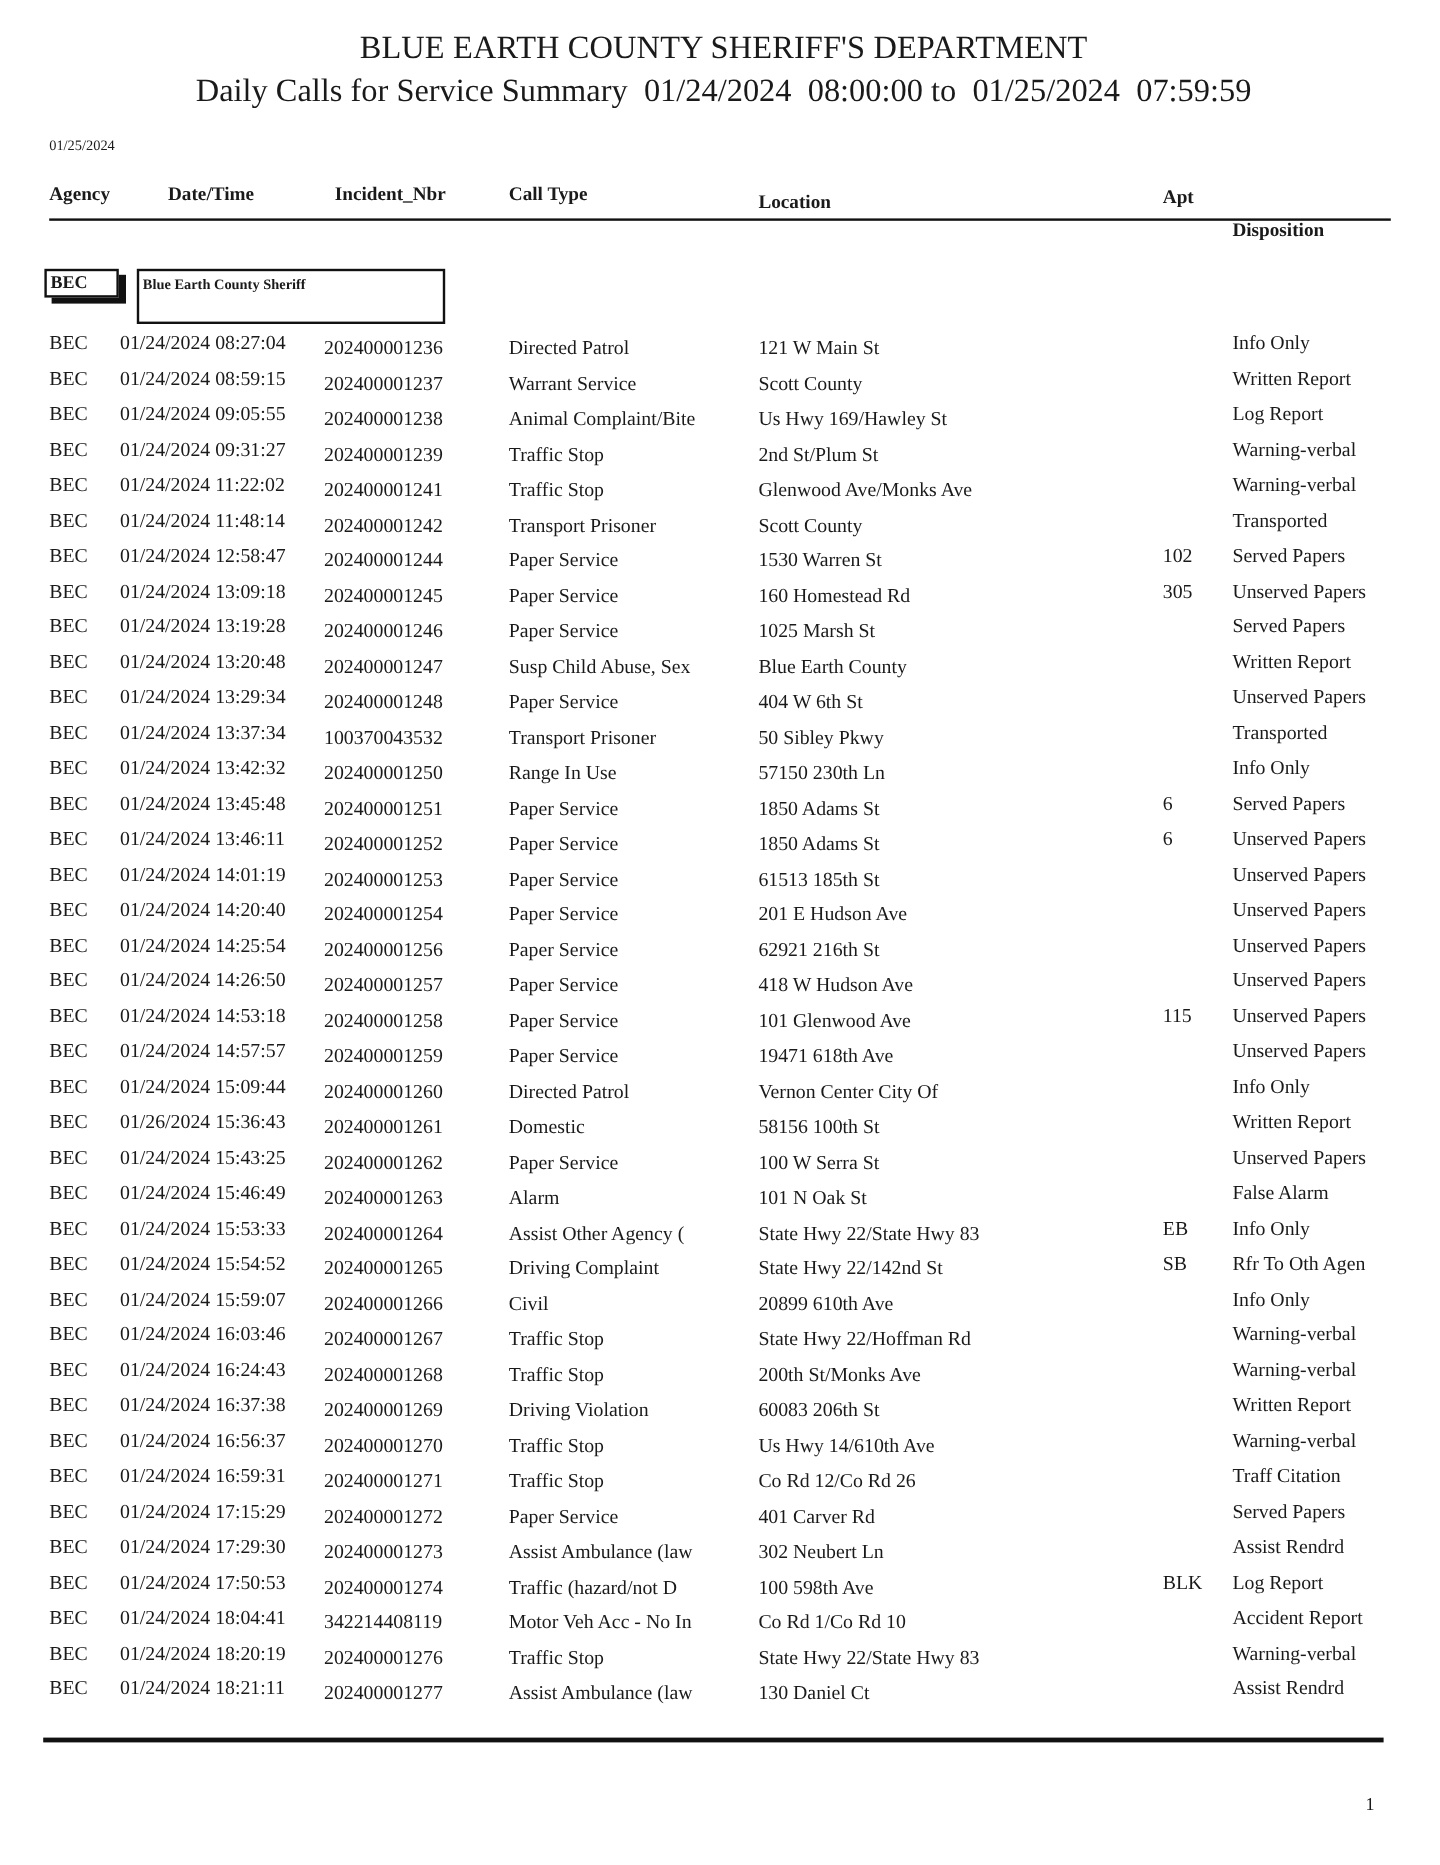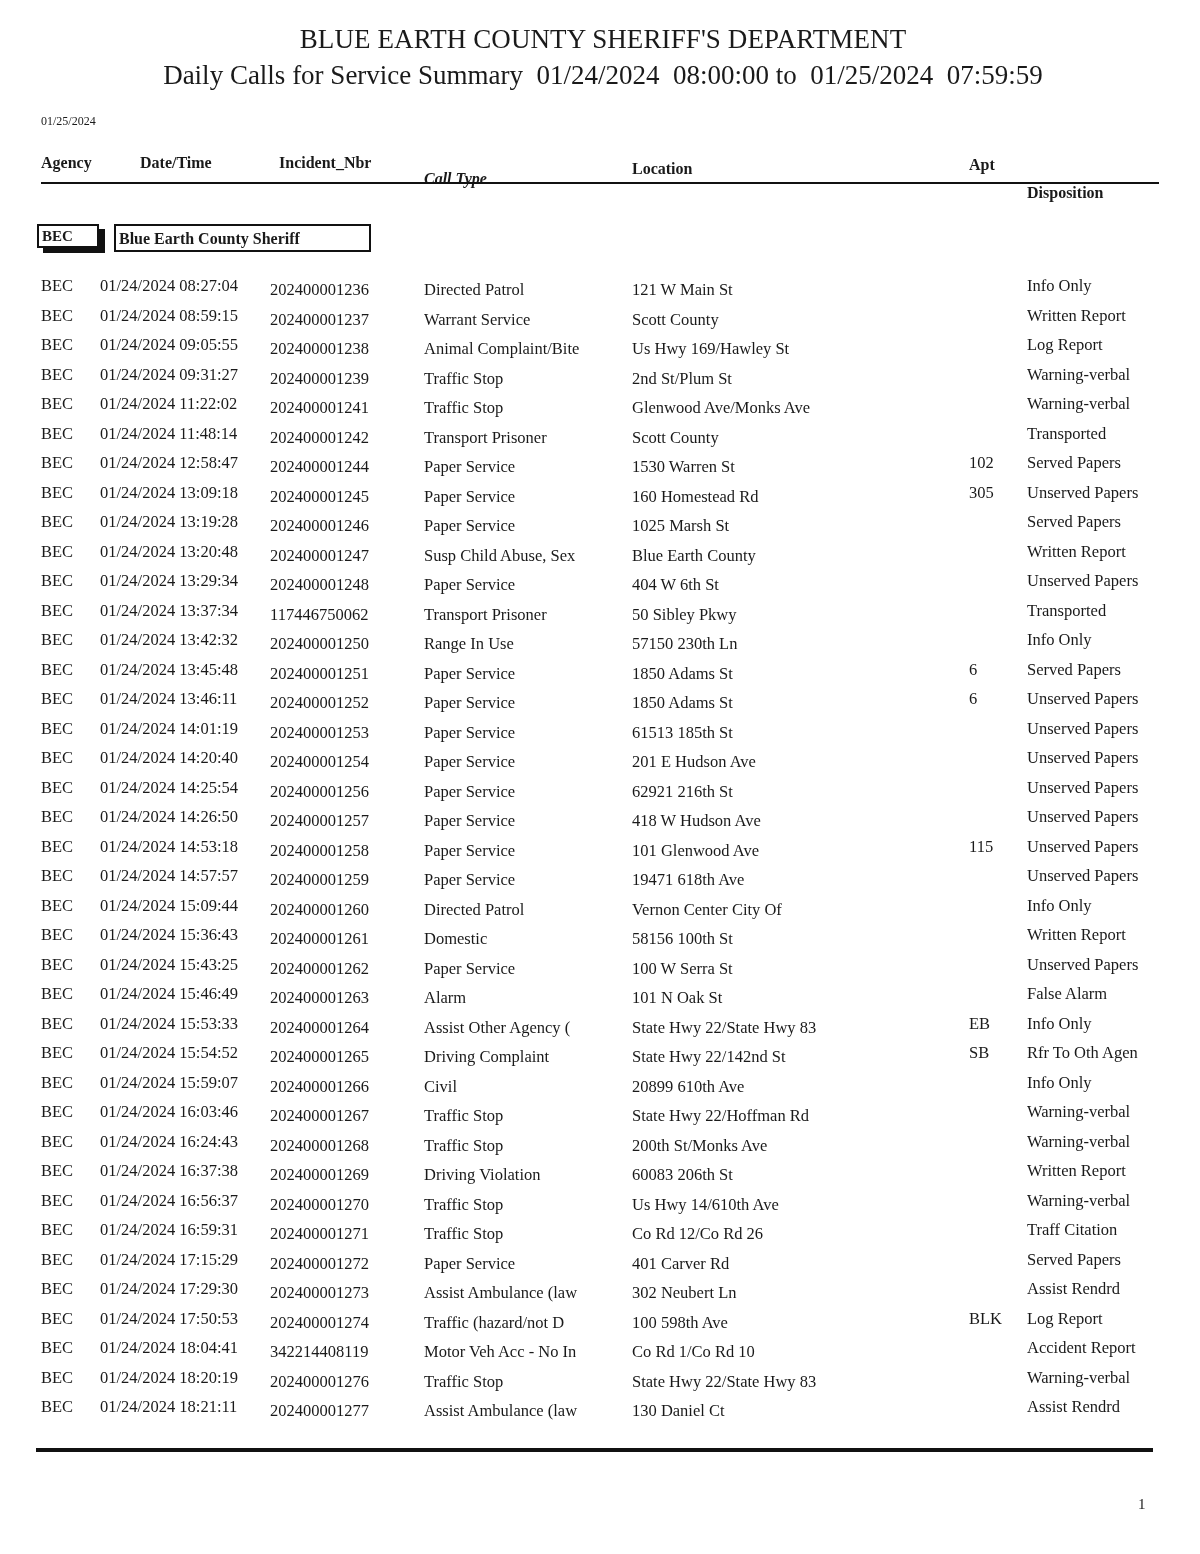--- a/index.html
+++ b/index.html
@@ -19,23 +19,23 @@
   .hdr { position: absolute; font-weight: bold; font-size: 16px; }
   .hdr-rule {
     position: absolute; top: 182px; left: 41px; width: 1118px; height: 2px; background: #111;
   }
   .agency-code-box {
     position: absolute; top: 224px; left: 37px; width: 62px; height: 24px;
     border: 2px solid #111; background: #fff; box-shadow: 6px 5px 0 #111;
     font-weight: bold; font-size: 15px; box-sizing: border-box; padding: 2px 0 0 3px;
   }
   .agency-name-box {
-    position: absolute; top: 224px; left: 114px; width: 257px; height: 28px;
+    position: absolute; top: 224px; left: 114px; width: 257px; height: 46px;
     border: 2px solid #111; box-sizing: border-box; padding: 4px 0 0 3px;
-    font-weight: bold; font-size: 16px;
+    font-weight: bold; font-size: 12px;
   }
   .rows { position: absolute; top: 274px; left: 0; width: 1200px; }
   .row { position: relative; height: 29.5px; font-size: 16.5px; }
   .row span { position: absolute; white-space: nowrap; }
   .c-agency { left: 41px; top: 2px; }
   .c-datetime { left: 100px; top: 2px; white-space: pre; }
   .c-incident { left: 270px; top: 6px; }
   .c-calltype { left: 424px; top: 6px; }
   .c-location { left: 632px; top: 6px; }
   .c-apt { left: 969px; top: 2px; }
@@ -49,21 +49,21 @@
 <body>
 
 <div class="title1">BLUE EARTH COUNTY SHERIFF'S DEPARTMENT</div>
 <div class="title2">Daily Calls for Service Summary  01/24/2024  08:00:00 to  01/25/2024  07:59:59</div>
 <div class="print-date">01/25/2024</div>
 
 <div>
   <span class="hdr" style="left:41px;top:154px;">Agency</span>
   <span class="hdr" style="left:140px;top:154px;">Date/Time</span>
   <span class="hdr" style="left:279px;top:154px;">Incident_Nbr</span>
-  <span class="hdr" style="left:424px;top:170px;font-style:italic;">Call Type</span>
+  <span class="hdr" style="left:424px;top:154px;">Call Type</span>
   <span class="hdr" style="left:632px;top:160px;">Location</span>
   <span class="hdr" style="left:969px;top:156px;">Apt</span>
   <span class="hdr" style="left:1027px;top:156px;margin-top:28px;">Disposition</span>
 </div>
 <div class="hdr-rule"></div>
 
 <div class="agency-code-box">BEC</div>
 <div class="agency-name-box">Blue Earth County Sheriff</div>
 
 <div class="rows" id="rows">
@@ -162,21 +162,21 @@
       <span class="c-datetime">01/24/2024  13:29:34</span>
       <span class="c-incident">202400001248</span>
       <span class="c-calltype">Paper Service</span>
       <span class="c-location">404 W 6th St</span>
       <span class="c-apt"></span>
       <span class="c-disp">Unserved Papers</span>
     </div>
     <div class="row">
       <span class="c-agency">BEC</span>
       <span class="c-datetime">01/24/2024  13:37:34</span>
-      <span class="c-incident">117446750062</span>
+      <span class="c-incident">100370043532</span>
       <span class="c-calltype">Transport Prisoner</span>
       <span class="c-location">50 Sibley Pkwy</span>
       <span class="c-apt"></span>
       <span class="c-disp">Transported</span>
     </div>
     <div class="row">
       <span class="c-agency">BEC</span>
       <span class="c-datetime">01/24/2024  13:42:32</span>
       <span class="c-incident">202400001250</span>
       <span class="c-calltype">Range In Use</span>
@@ -260,21 +260,21 @@
       <span class="c-agency">BEC</span>
       <span class="c-datetime">01/24/2024  15:09:44</span>
       <span class="c-incident">202400001260</span>
       <span class="c-calltype">Directed Patrol</span>
       <span class="c-location">Vernon Center City Of</span>
       <span class="c-apt"></span>
       <span class="c-disp">Info Only</span>
     </div>
     <div class="row">
       <span class="c-agency">BEC</span>
-      <span class="c-datetime">01/24/2024  15:36:43</span>
+      <span class="c-datetime">01/26/2024  15:36:43</span>
       <span class="c-incident">202400001261</span>
       <span class="c-calltype">Domestic</span>
       <span class="c-location">58156 100th St</span>
       <span class="c-apt"></span>
       <span class="c-disp">Written Report</span>
     </div>
     <div class="row">
       <span class="c-agency">BEC</span>
       <span class="c-datetime">01/24/2024  15:43:25</span>
       <span class="c-incident">202400001262</span>

